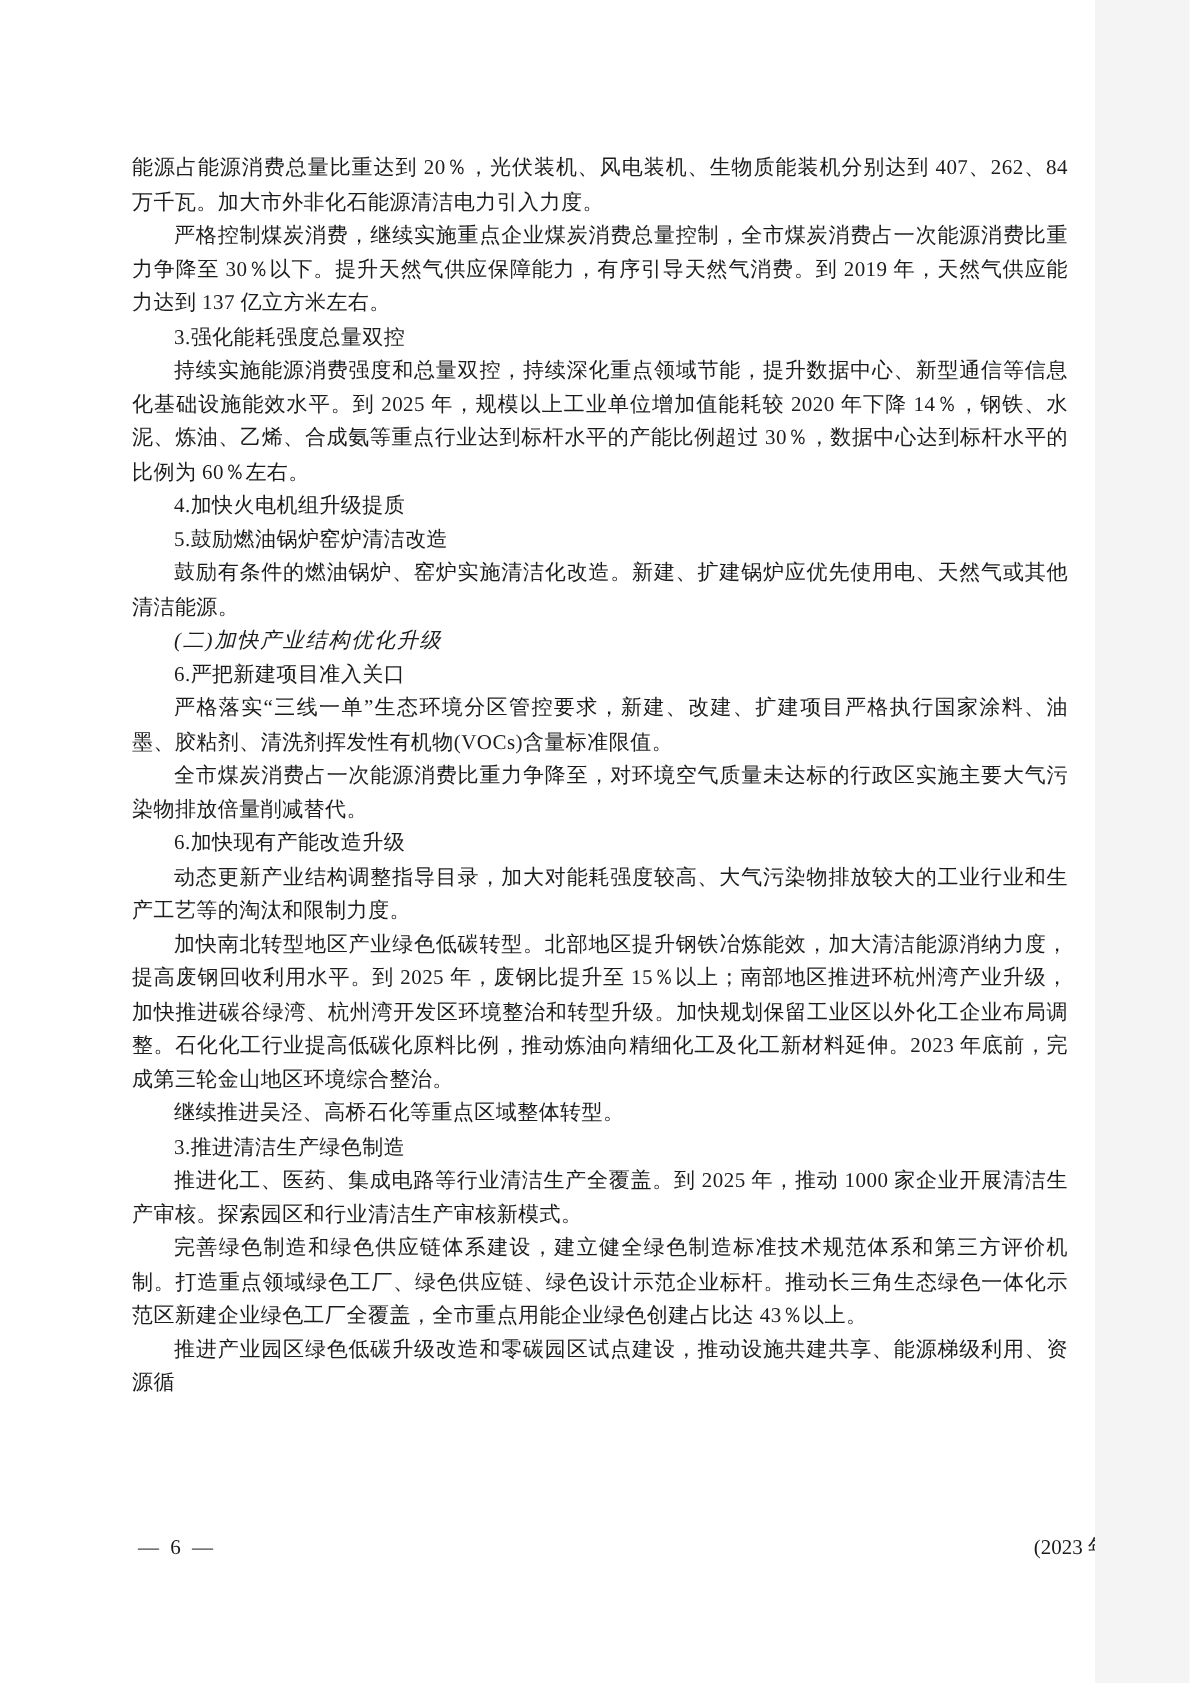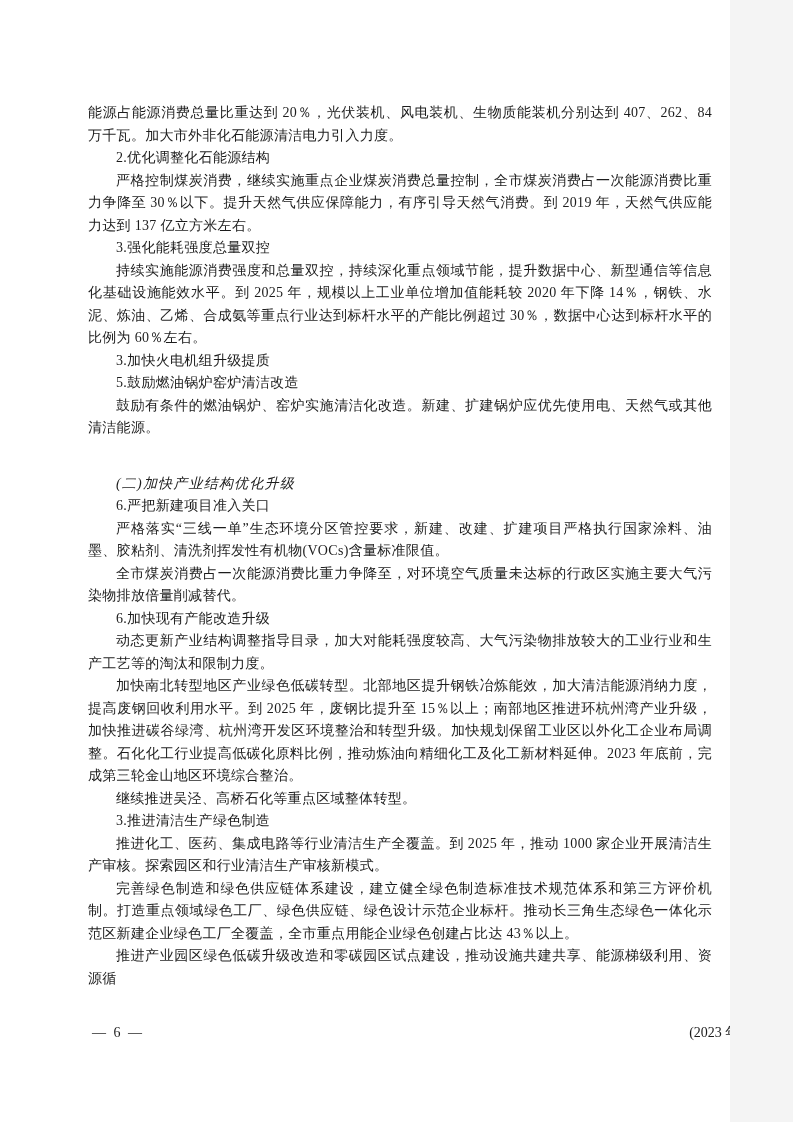--- a/index.html
+++ b/index.html
@@ -32,21 +32,20 @@
   .content p {
     margin: 0;
     padding: 0;
   }
   .content p.indent {
     text-indent: 2em;
   }
   .content p.kai {
     font-style: italic;
     letter-spacing: 1.2px;
-    margin-top: 33px;
   }
   .footer {
     position: absolute;
     left: 0;
     top: 1021px;
     width: 793px;
     height: 23px;
     font-size: 14px;
     line-height: 23px;
     color: #1c1c1c;
@@ -66,25 +65,24 @@
     padding-left: 11px;
   }
 </style>
 </head>
 <body>
 
 <div class="page">
 
   <main class="content">
     <p>能源占能源消费总量比重达到 20％，光伏装机、风电装机、生物质能装机分别达到 407、262、84 万千瓦。加大市外非化石能源清洁电力引入力度。</p>
-    <p class="indent">2.优化调整化石能源结构</p>
     <p class="indent">严格控制煤炭消费，继续实施重点企业煤炭消费总量控制，全市煤炭消费占一次能源消费比重力争降至 30％以下。提升天然气供应保障能力，有序引导天然气消费。到 2019 年，天然气供应能力达到 137 亿立方米左右。</p>
     <p class="indent">3.强化能耗强度总量双控</p>
     <p class="indent">持续实施能源消费强度和总量双控，持续深化重点领域节能，提升数据中心、新型通信等信息化基础设施能效水平。到 2025 年，规模以上工业单位增加值能耗较 2020 年下降 14％，钢铁、水泥、炼油、乙烯、合成氨等重点行业达到标杆水平的产能比例超过 30％，数据中心达到标杆水平的比例为 60％左右。</p>
-    <p class="indent">3.加快火电机组升级提质</p>
+    <p class="indent">4.加快火电机组升级提质</p>
     <p class="indent">5.鼓励燃油锅炉窑炉清洁改造</p>
     <p class="indent">鼓励有条件的燃油锅炉、窑炉实施清洁化改造。新建、扩建锅炉应优先使用电、天然气或其他清洁能源。</p>
     <p class="indent kai">(二)加快产业结构优化升级</p>
     <p class="indent">6.严把新建项目准入关口</p>
     <p class="indent">严格落实“三线一单”生态环境分区管控要求，新建、改建、扩建项目严格执行国家涂料、油墨、胶粘剂、清洗剂挥发性有机物(VOCs)含量标准限值。</p>
     <p class="indent">全市煤炭消费占一次能源消费比重力争降至，对环境空气质量未达标的行政区实施主要大气污染物排放倍量削减替代。</p>
     <p class="indent">6.加快现有产能改造升级</p>
     <p class="indent">动态更新产业结构调整指导目录，加大对能耗强度较高、大气污染物排放较大的工业行业和生产工艺等的淘汰和限制力度。</p>
     <p class="indent">加快南北转型地区产业绿色低碳转型。北部地区提升钢铁冶炼能效，加大清洁能源消纳力度，提高废钢回收利用水平。到 2025 年，废钢比提升至 15％以上；南部地区推进环杭州湾产业升级，加快推进碳谷绿湾、杭州湾开发区环境整治和转型升级。加快规划保留工业区以外化工企业布局调整。石化化工行业提高低碳化原料比例，推动炼油向精细化工及化工新材料延伸。2023 年底前，完成第三轮金山地区环境综合整治。</p>
     <p class="indent">继续推进吴泾、高桥石化等重点区域整体转型。</p>

